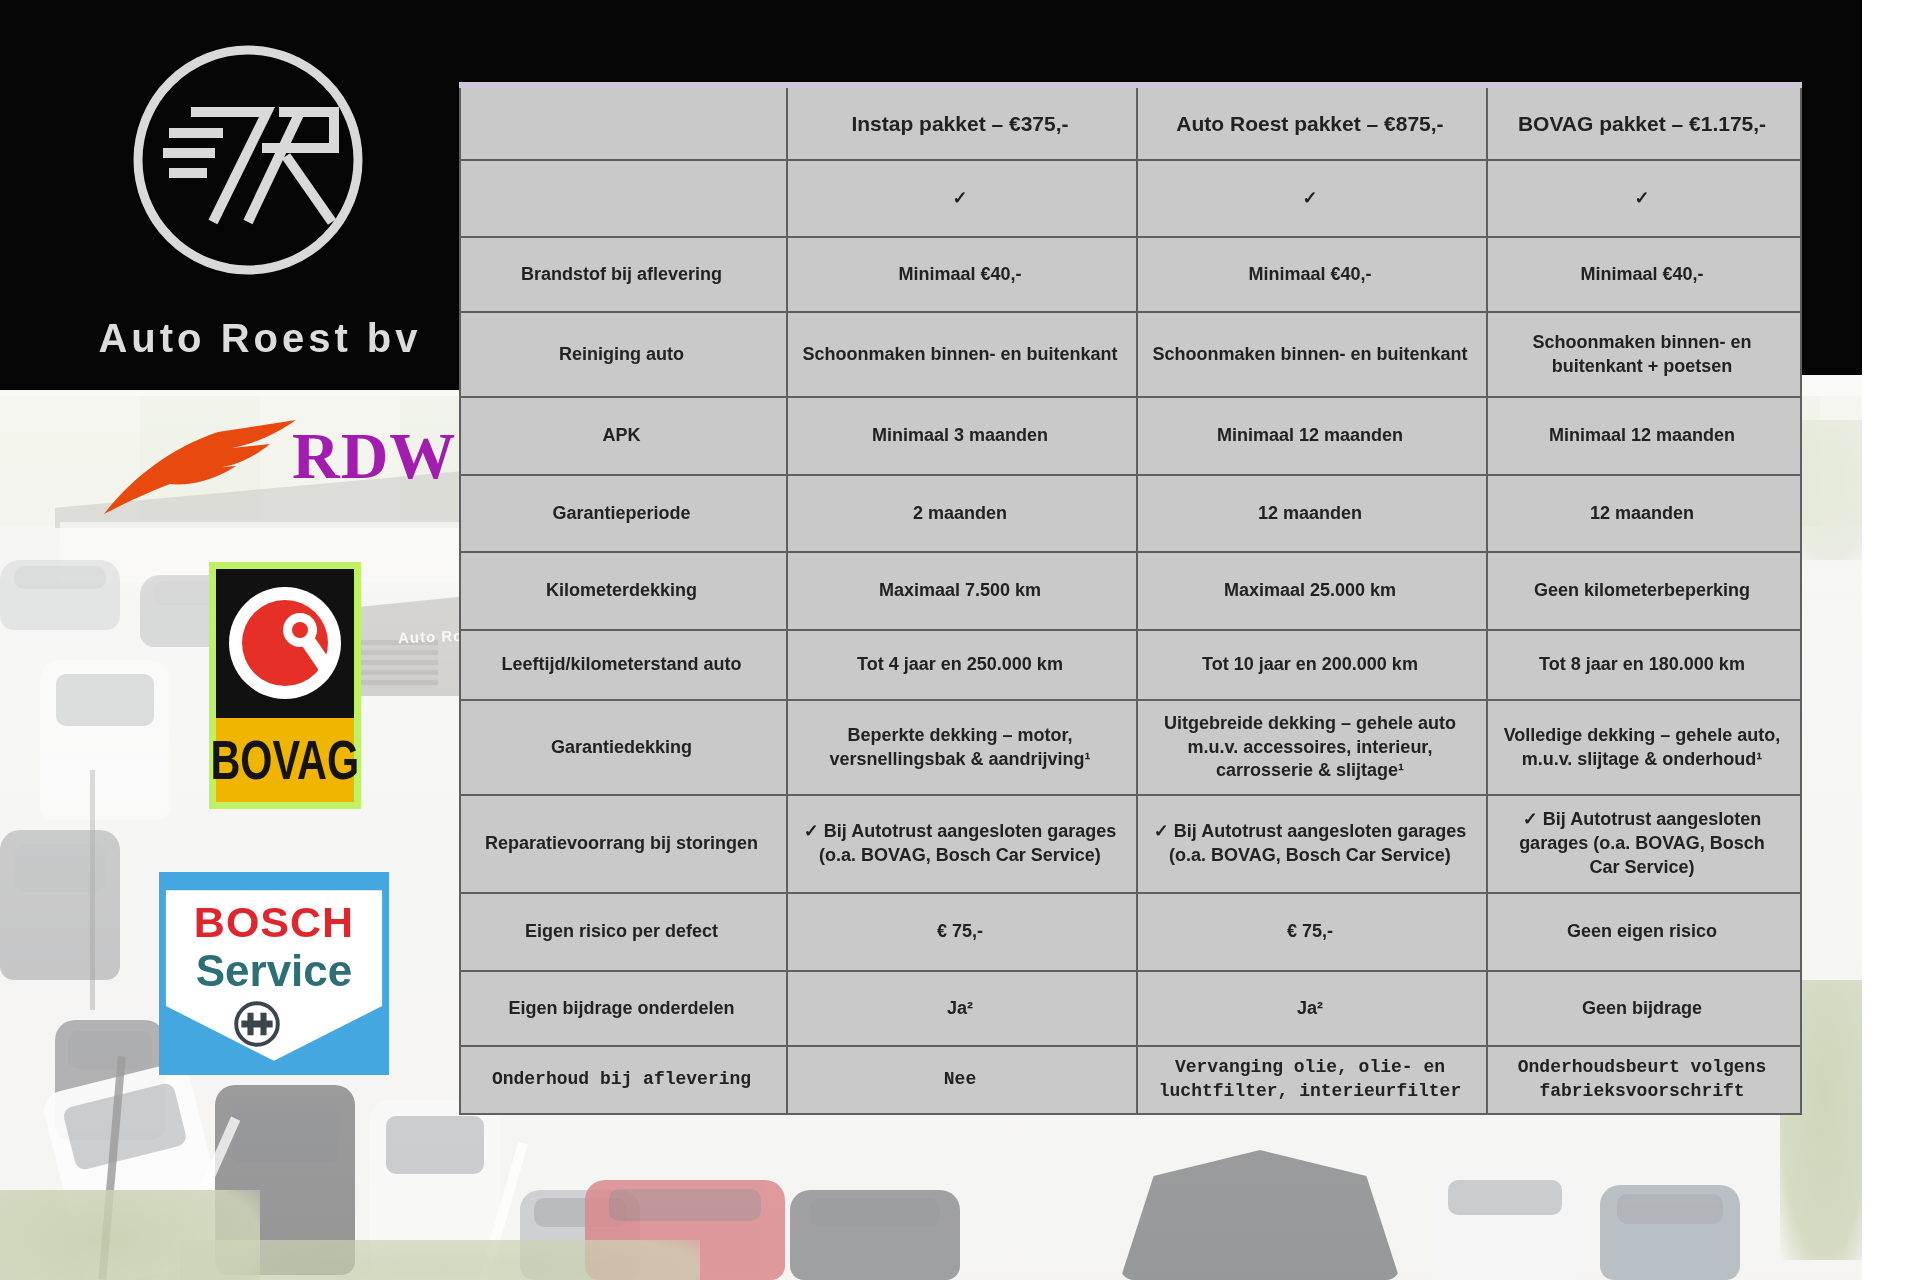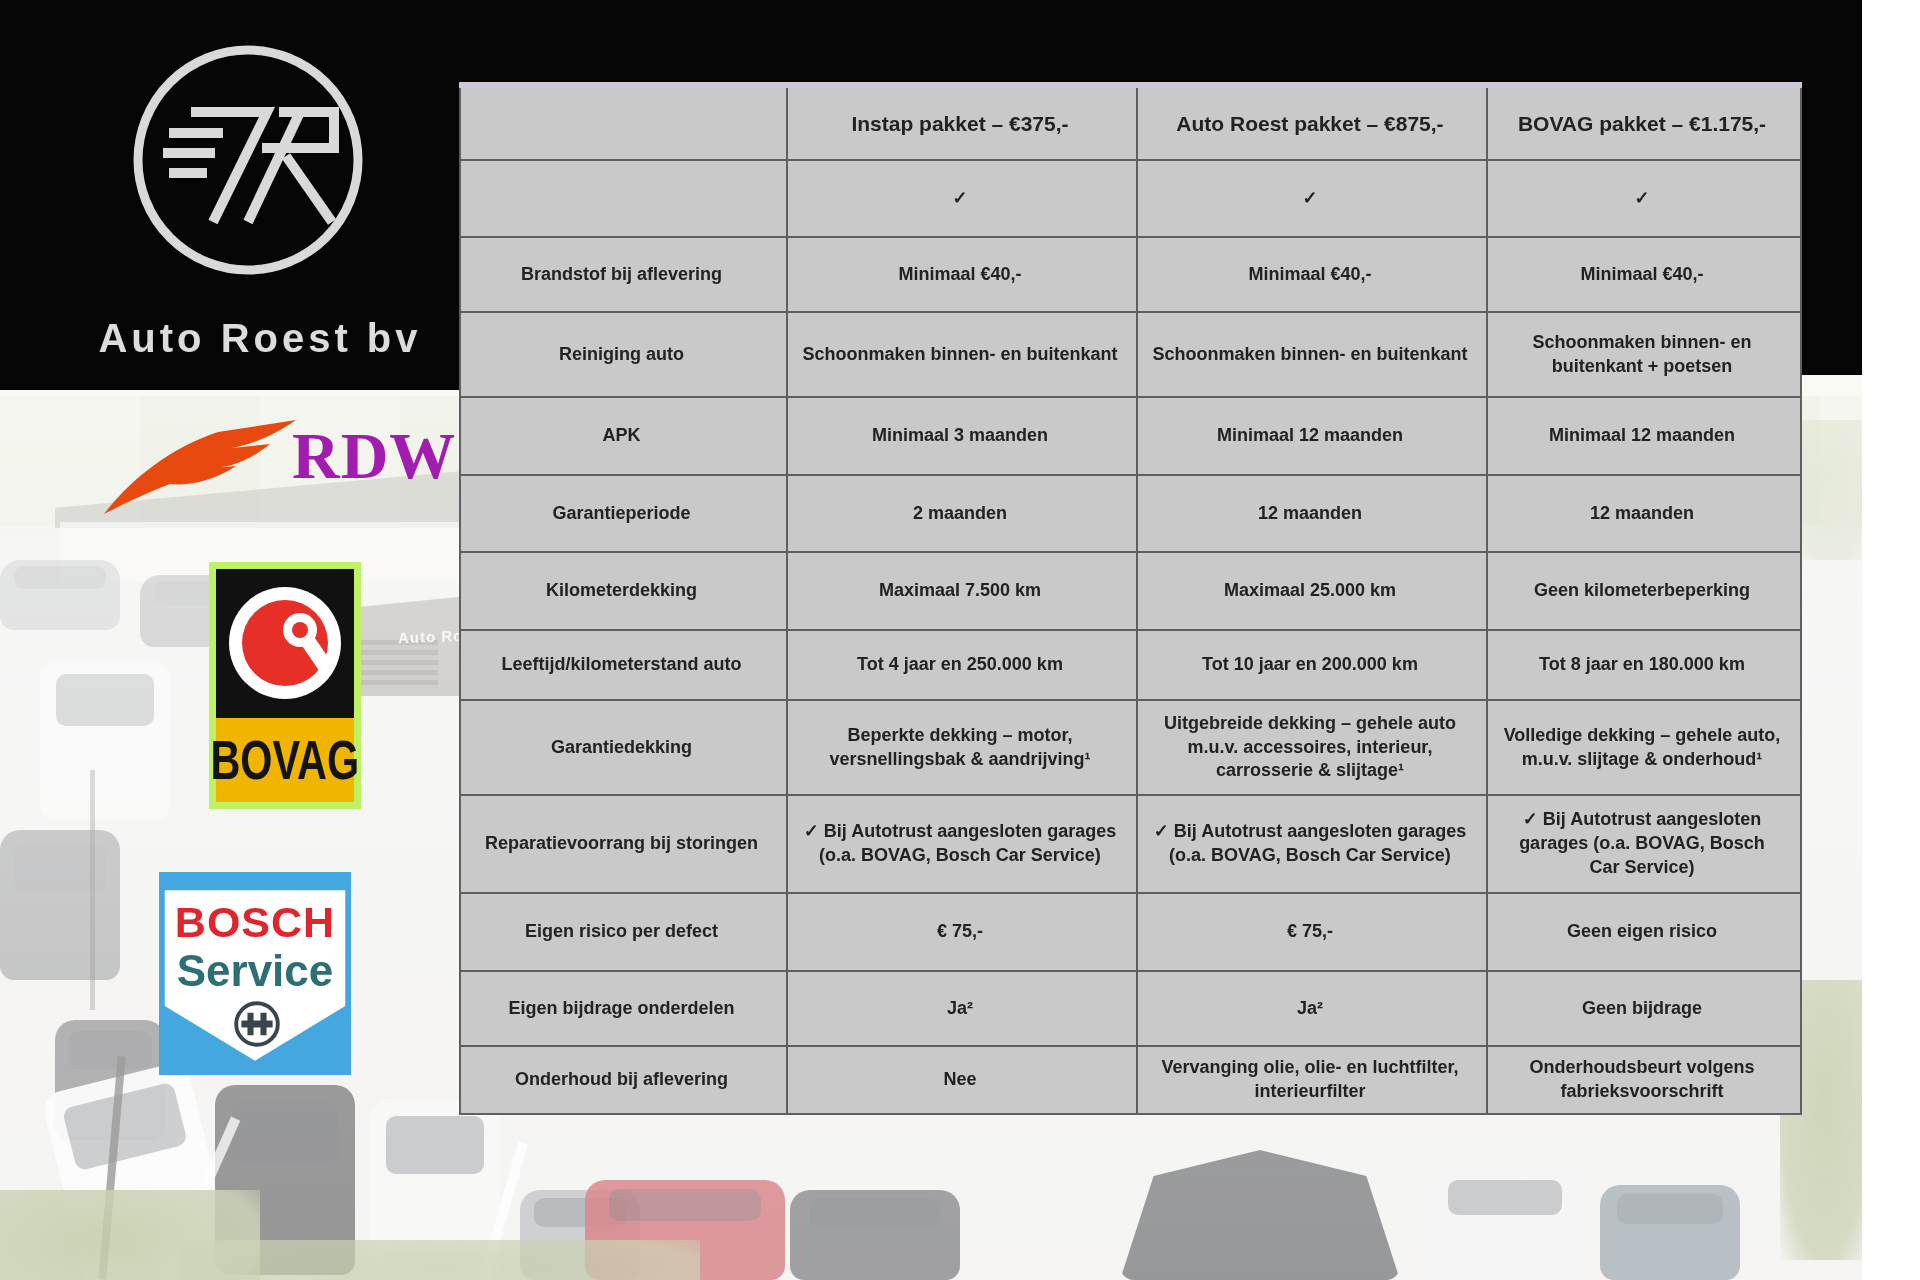--- a/index.html
+++ b/index.html
@@ -60,21 +60,21 @@
   .rdw .rdw-word{position:absolute;left:192px;top:10px;font-family:"Liberation Serif",serif;
     font-weight:700;font-size:66px;color:#a21caf;letter-spacing:1px;}
 
   .bovag{position:absolute;left:181px;top:562px;width:152px;height:247px;background:#bef264;z-index:5;
     padding:7px;display:flex;flex-direction:column;margin-left:28px;}
   .bovag .emblem{width:138px;height:149px;display:block;}
   .bovag .bovag-word{height:84px;background:var(--bovag_yellow);display:flex;align-items:center;justify-content:center;
     font-size:45px;font-weight:900;color:#141414;letter-spacing:0px;transform-origin:center;}
   .bovag .bovag-word span{display:inline-block;transform:scaleY(1.25) scaleX(.92);}
 
-  .bosch{position:absolute;left:159px;top:872px;width:192px;height:203px;background:var(--bosch_blue);z-index:5;}
+  .bosch{position:absolute;left:159px;top:872px;width:230px;height:203px;background:var(--bosch_blue);z-index:5;}
   .bosch .shield{position:absolute;inset:0;background:#fff;
     clip-path:polygon(3% 9%,97% 9%,97% 66%,50% 93%,3% 66%);}
   .bosch .w1{position:absolute;left:0;top:26px;width:100%;text-align:center;
     color:var(--bosch_red);font-size:43px;font-weight:800;letter-spacing:1px;}
   .bosch .w2{position:absolute;left:0;top:74px;width:100%;text-align:center;
     color:var(--bosch_teal);font-size:44px;font-weight:700;}
   .bosch svg{position:absolute;left:72px;top:126px;width:52px;height:52px;}
 
   
   table.pakket{position:absolute;left:459px;top:82px;width:1341px;z-index:4;
@@ -254,21 +254,21 @@
           <td>€ 75,-</td>
           <td>€ 75,-</td>
           <td>Geen eigen risico</td>
         </tr>
         <tr style="height: 75px;">
           <td>Eigen bijdrage onderdelen</td>
           <td>Ja²</td>
           <td>Ja²</td>
           <td>Geen bijdrage</td>
         </tr>
-        <tr style="height: 68px;">
+        <tr style="height: 68px; font-family: Liberation Mono, monospace;">
           <td>Onderhoud bij aflevering</td>
           <td>Nee</td>
           <td>Vervanging olie, olie- en luchtfilter, interieurfilter</td>
           <td>Onderhoudsbeurt volgens fabrieksvoorschrift</td>
         </tr>
       </tbody>
   </table>
 
 </div>
 

